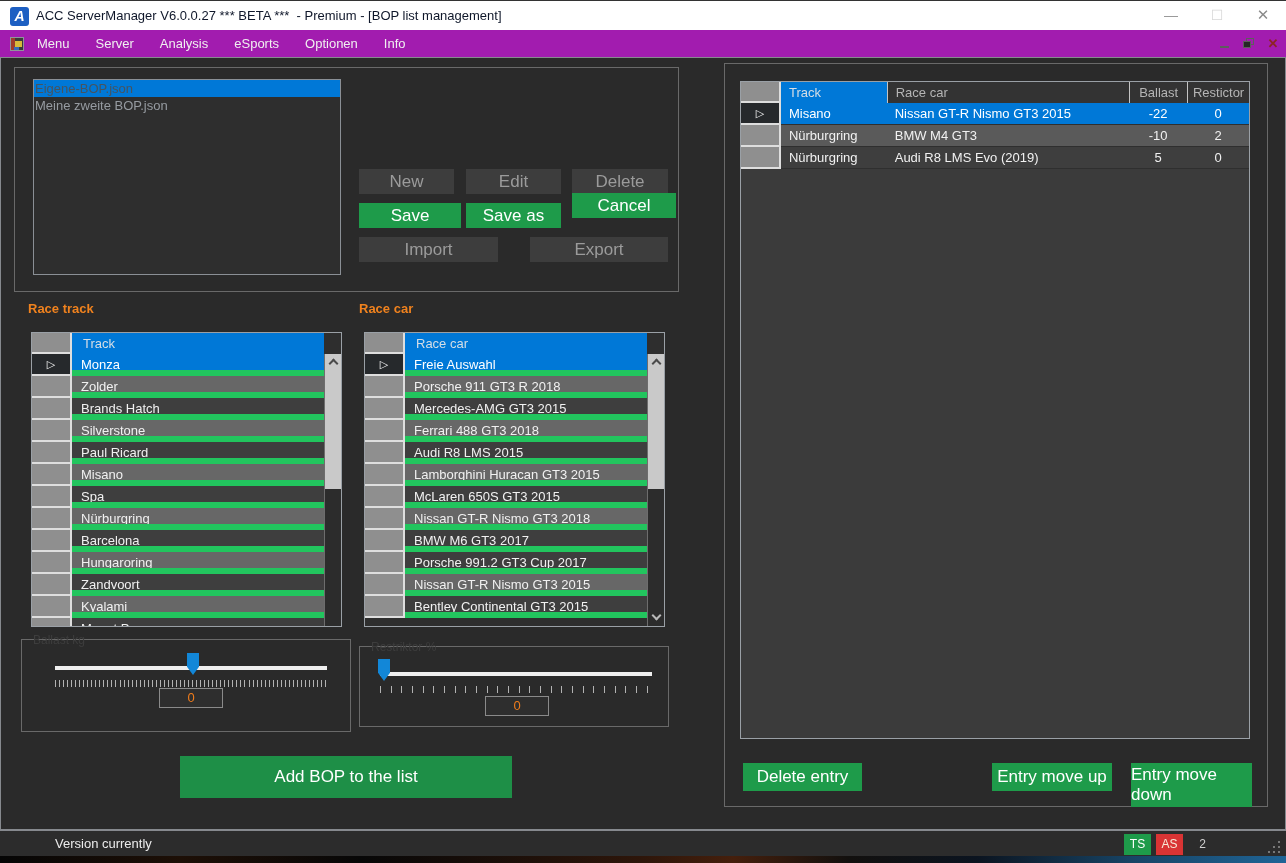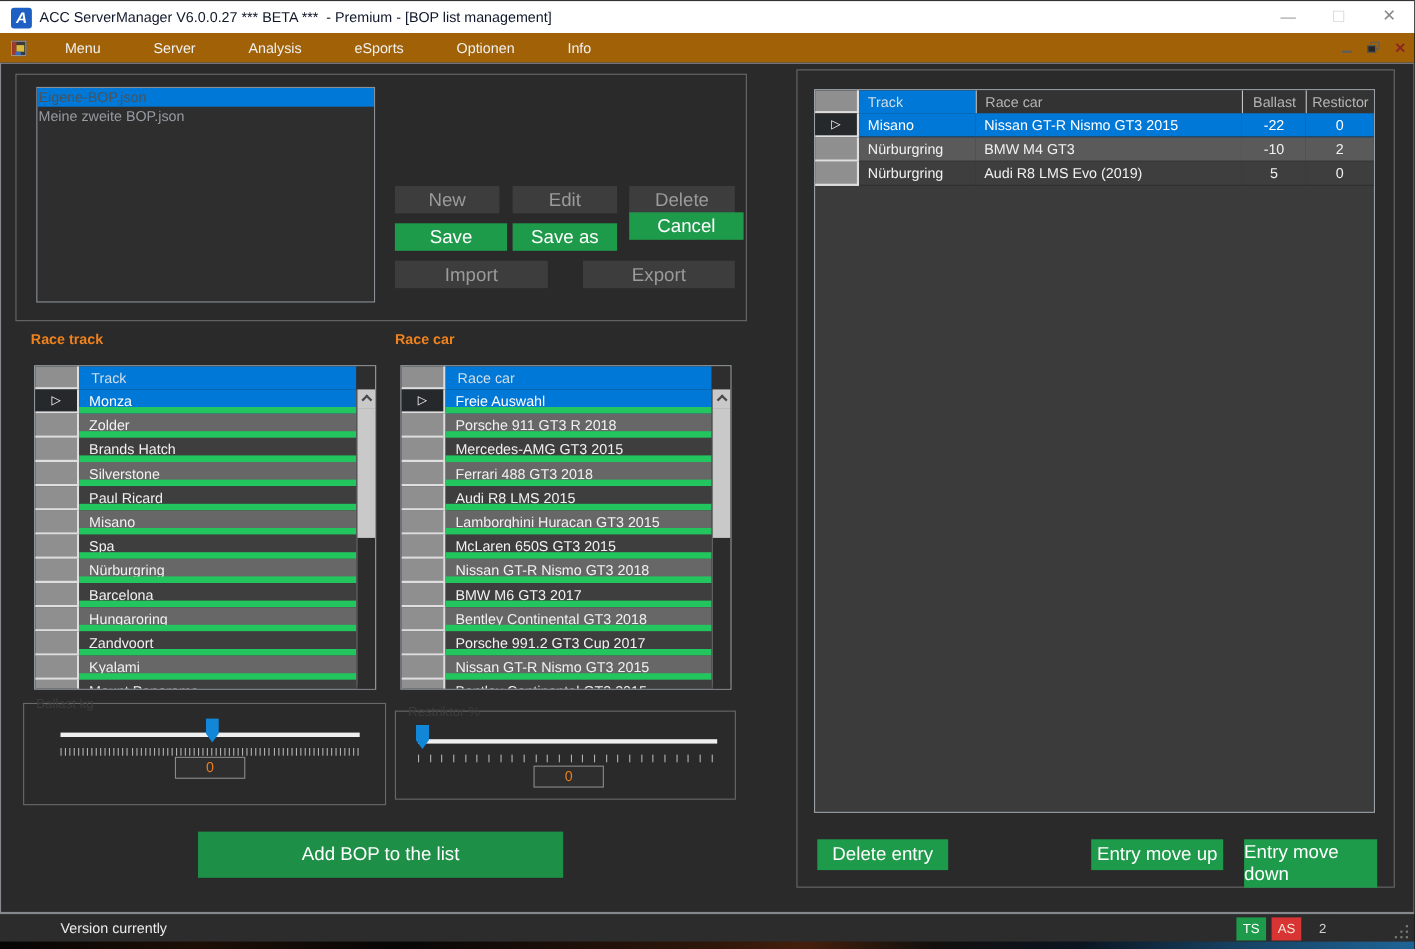--- a/index.html
+++ b/index.html
@@ -8,21 +8,21 @@
   #page { position:relative; width:1286px; height:863px; background:#2a2a2a; overflow:hidden; }
 
   
   .titlebar { position:absolute; left:0; top:0; width:1286px; height:30px; background:#ffffff; border-top:1px solid #333; }
   .app-icon { position:absolute; left:10px; top:6px; width:19px; height:19px; background:#1d5fc2; border-radius:3px; color:#fff; font-weight:bold; font-style:italic; font-size:14px; text-align:center; line-height:19px; }
   .title-text { position:absolute; left:36px; top:7px; font-size:13px; color:#0f172a; white-space:pre; }
   .win-btn { position:absolute; top:0; width:46px; height:30px; text-align:center; line-height:28px; font-size:14px; color:#9a9a9a; }
   .wb-min { right:92px; } .wb-max { right:46px; color:#d8d8d8; } .wb-close { right:0; color:#8a8a8a; font-size:15px; }
 
   
-  .menubar { position:absolute; left:0; top:30px; width:1286px; height:27px; background:#a16207; display:flex; align-items:center;gap:22px; }
+  .menubar { position:absolute; left:0; top:30px; width:1286px; height:27px; background:#a21caf; display:flex; align-items:center; }
   .mdi-ico { position:relative; width:14px; height:14px; margin-left:10px; border:1px solid #8f949a; background:#3a3a3a; }
   .mdi-ico i { position:absolute; display:block; }
   .mdi-r { left:0px; top:0px; width:4px; height:12px; background:#a03a2a; }
   .mdi-y { left:4px; top:3px; width:7px; height:6px; background:#d8b93a; }
   .mdi-b { left:3px; top:9px; width:5px; height:3px; background:#3a6ab8; }
   .menu-item { color:#f0f0f0; font-size:13px; padding:0 13px; height:27px; line-height:27px; }
   .menu-item:first-of-type { margin-left:12px; }
   .mdi-ctrls { position:absolute; right:6px; top:30px; height:27px; display:flex; align-items:center; gap:10px; }
   .mc { width:14px; height:14px; position:relative; }
   .mc-min i { position:absolute; left:2px; bottom:3px; width:9px; height:2px; background:#5d5d5d; }
@@ -281,24 +281,20 @@
                 <div class="rowhdr"></div>
                 <div class="gcell">McLaren 650S GT3 2015</div>
               </div>
               <div class="grow r-mid">
                 <div class="rowhdr"></div>
                 <div class="gcell">Nissan GT-R Nismo GT3 2018</div>
               </div>
               <div class="grow r-dark">
                 <div class="rowhdr"></div>
                 <div class="gcell">BMW M6 GT3 2017</div>
-              </div>
-              <div class="grow r-mid">
-                <div class="rowhdr"></div>
-                <div class="gcell">Bentley Continental GT3 2018</div>
               </div>
               <div class="grow r-dark">
                 <div class="rowhdr"></div>
                 <div class="gcell">Porsche 991.2 GT3 Cup 2017</div>
               </div>
               <div class="grow r-mid">
                 <div class="rowhdr"></div>
                 <div class="gcell">Nissan GT-R Nismo GT3 2015</div>
               </div>
               <div class="grow r-dark">

